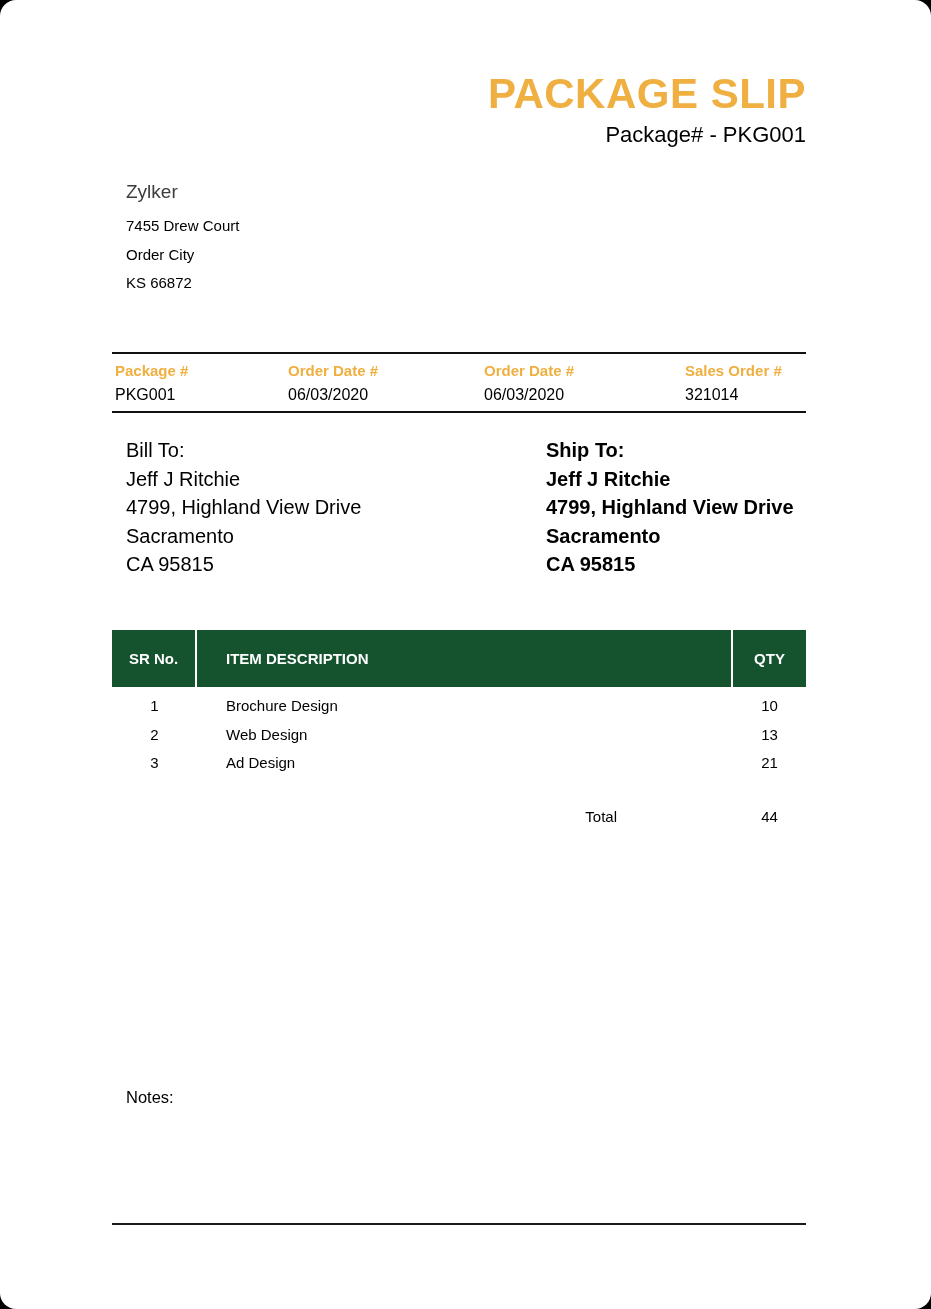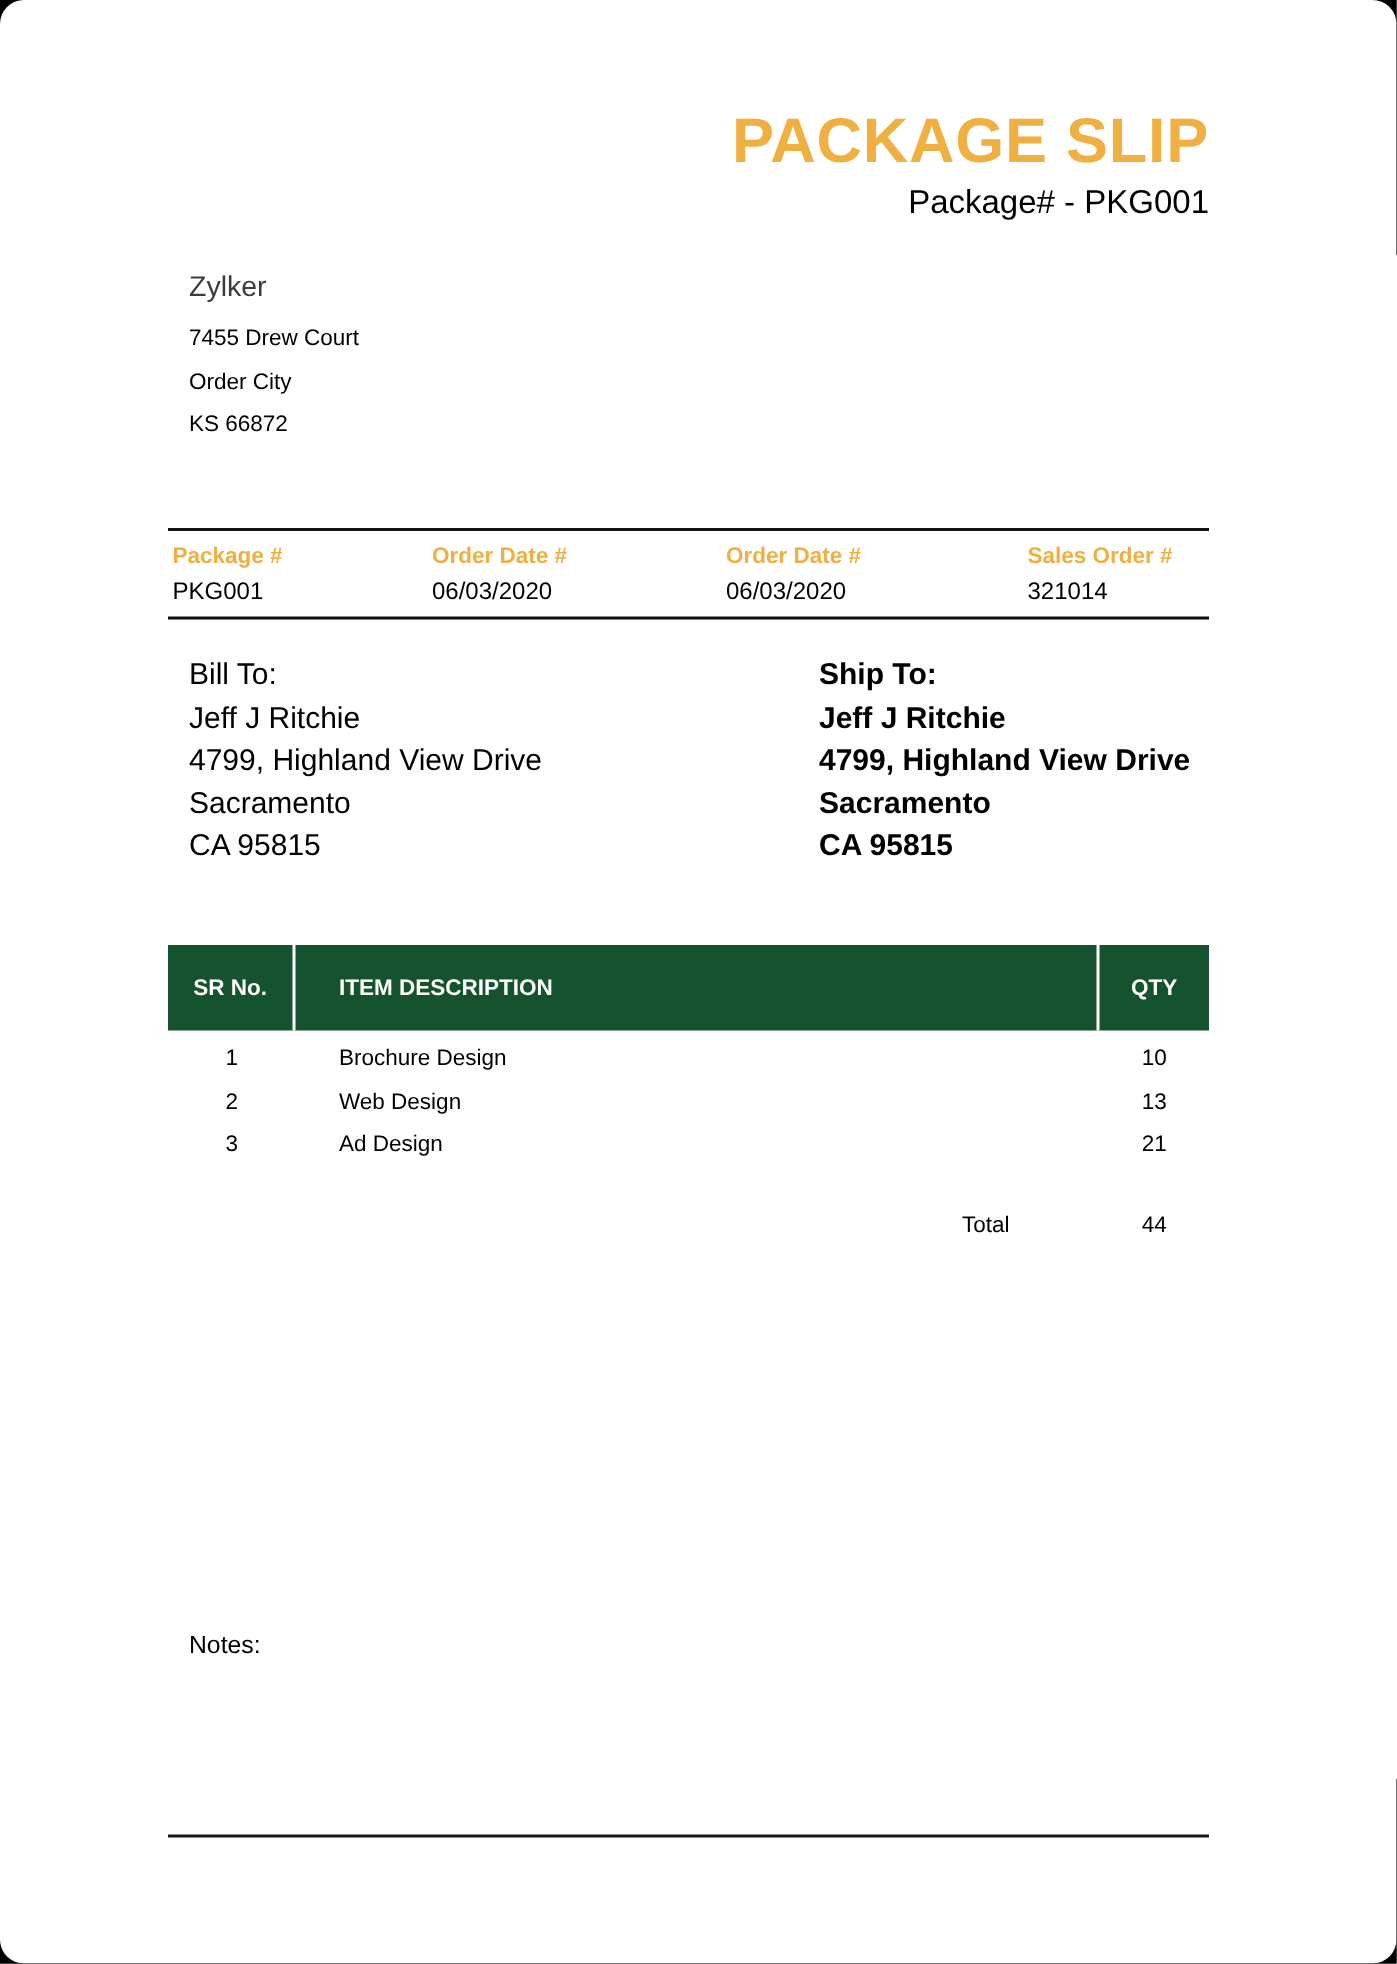--- a/index.html
+++ b/index.html
@@ -65,21 +65,21 @@
   .item-row { display: flex; font-size: 15px; line-height: 28.5px; }
   .item-row .sr   { width: 85px; text-align: center; }
   .item-row .desc { flex: 1; padding-left: 29px; box-sizing: border-box; }
   .item-row .qty  { width: 73px; text-align: center; }
   .items-body { padding-top: 5px; }
 
   .total-row {
     display: flex; justify-content: flex-end; align-items: baseline;
     margin-top: 27px; font-size: 15px; line-height: 24px;
   }
-  .total-label { margin-right: 60px; }
+  .total-label { margin-right: 116px; }
   .total-qty { width: 73px; text-align: center; }
 
   
   .notes { position: absolute; top: 1085px; left: 126px; font-size: 16.5px; line-height: 24px; }
   .bottom-rule {
     position: absolute; top: 1223px; left: 112px; width: 694px;
     height: 2px; background: #1a1a1a;
   }
 </style>
 </head>

